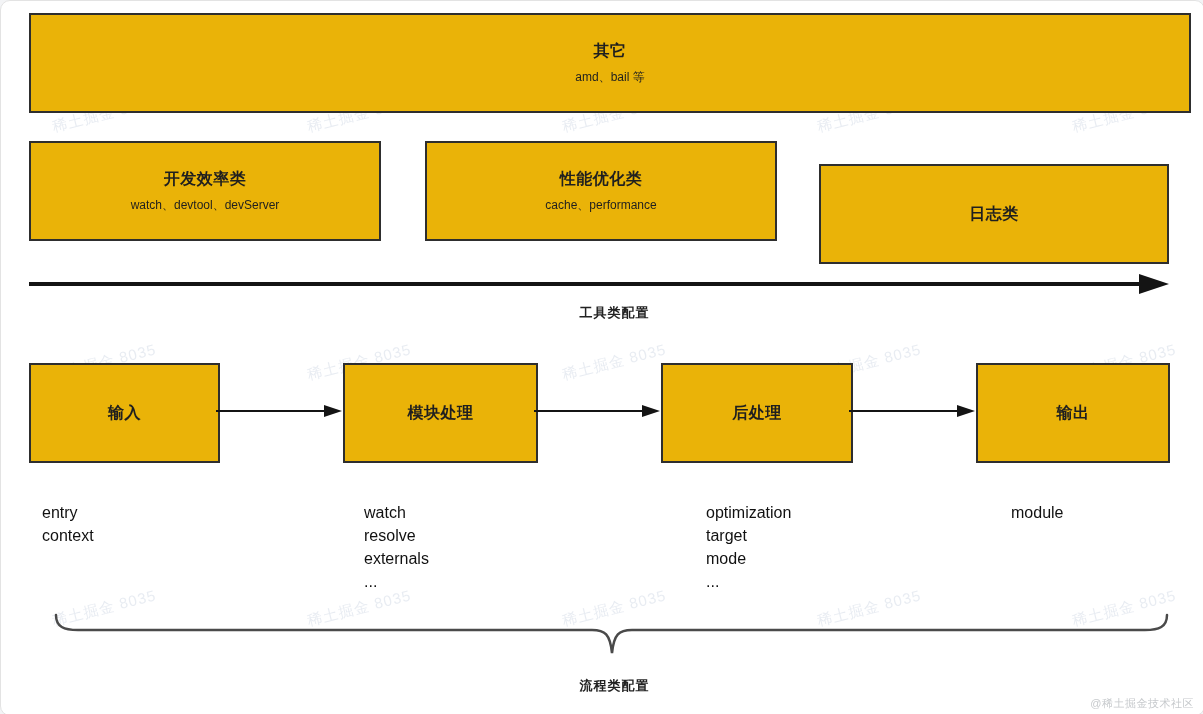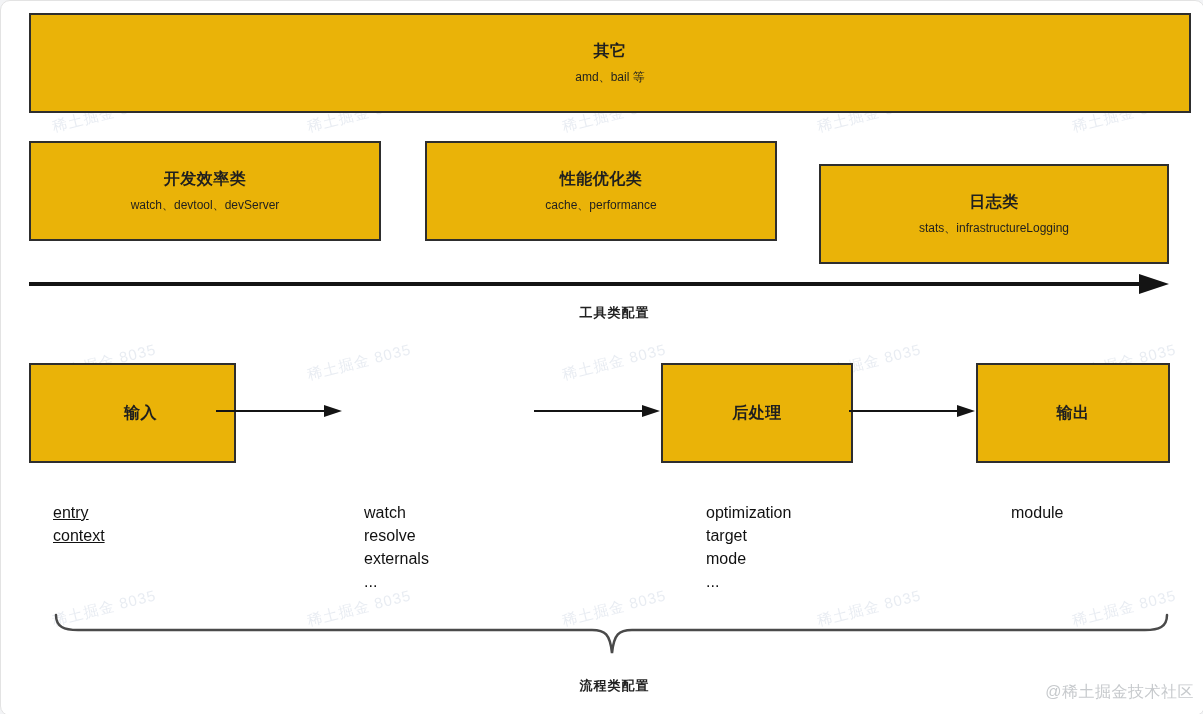--- a/index.html
+++ b/index.html
@@ -28,22 +28,22 @@
     position:absolute;left:12px;width:100%;
     text-align:center;font-size:13px;font-weight:600;
     letter-spacing:1px;color:#222;
   }
   .list{
     position:absolute;font-size:16px;line-height:23px;color:#111;
   }
   .list div{white-space:pre;}
   svg{position:absolute;overflow:visible;}
   .corner-watermark{
-    position:absolute;right:10px;bottom:12px;
-    font-size:16px;color:#c7cacd;letter-spacing:.5px;
+    position:absolute;right:10px;bottom:4px;
+    font-size:11px;color:#c7cacd;letter-spacing:.5px;
   }
   .tile-wm{
     position:absolute;
     font-size:15px;
     color:rgba(150,170,195,0.22);
     transform:rotate(-14deg);
     white-space:nowrap;
     pointer-events:none;
     letter-spacing:1px;
   }
@@ -79,31 +79,33 @@
   <div class="box" style="left:424px;top:140px;width:348px;height:96px;">
     <div class="title">性能优化类</div>
     <div class="subtitle">cache、performance</div>
   </div>
   <div class="box" style="left:28px;top:140px;width:348px;height:96px;">
     <div class="title">开发效率类</div>
     <div class="subtitle">watch、devtool、devServer</div>
   </div>
   <div class="box" style="left:818px;top:140px;width:346px;height:96px;margin-top:23px;">
     <div class="title">日志类</div>
-    <div class="subtitle">stats、infrastructureLogging</div>
   </div>
 
   <svg style="left:28px;top:270px;" width="1142" height="26">
     <line x1="0" y1="13" x2="1112" y2="13" stroke="#141414" stroke-width="4"></line>
     <polygon points="1110,3 1140,13 1110,23" fill="#141414"></polygon>
   </svg>
   <div class="section-label" style="top:303px;">工具类配置</div>
 
-  <div class="box" style="left:28px;top:362px;width:187px;height:96px;padding-left:16px;">
+  <div class="box" style="left:28px;top:362px;width:187px;height:96px;">
     <div class="title">输入</div>
+  </div>
+  <div class="box" style="left:342px;top:362px;width:191px;height:96px;">
+    <div class="title">模块处理</div>
   </div>
   <div class="box" style="left:660px;top:362px;width:188px;height:96px;">
     <div class="title">后处理</div>
   </div>
   <div class="box" style="left:975px;top:362px;width:190px;height:96px;">
     <div class="title">输出</div>
   </div>
 
   <svg style="left:215px;top:402px;" width="127" height="16">
     <line x1="0" y1="8" x2="110" y2="8" stroke="#141414" stroke-width="2"></line>
@@ -111,21 +113,21 @@
   </svg>
   <svg style="left:533px;top:402px;" width="127" height="16">
     <line x1="0" y1="8" x2="110" y2="8" stroke="#141414" stroke-width="2"></line>
     <polygon points="108,2 126,8 108,14" fill="#141414"></polygon>
   </svg>
   <svg style="left:848px;top:402px;" width="127" height="16">
     <line x1="0" y1="8" x2="110" y2="8" stroke="#141414" stroke-width="2"></line>
     <polygon points="108,2 126,8 108,14" fill="#141414"></polygon>
   </svg>
 
-  <div class="list" style="left:52px;top:500px;text-decoration:underline;">
+  <div class="list" style="left:41px;top:500px;">
     <div>entry</div>
     <div>context</div>
   </div>
   <div class="list" style="left:363px;top:500px;">
     <div>watch</div>
     <div>resolve</div>
     <div>externals</div>
     <div>...</div>
   </div>
   <div class="list" style="left:695px;top:500px;margin-left:10px;">

